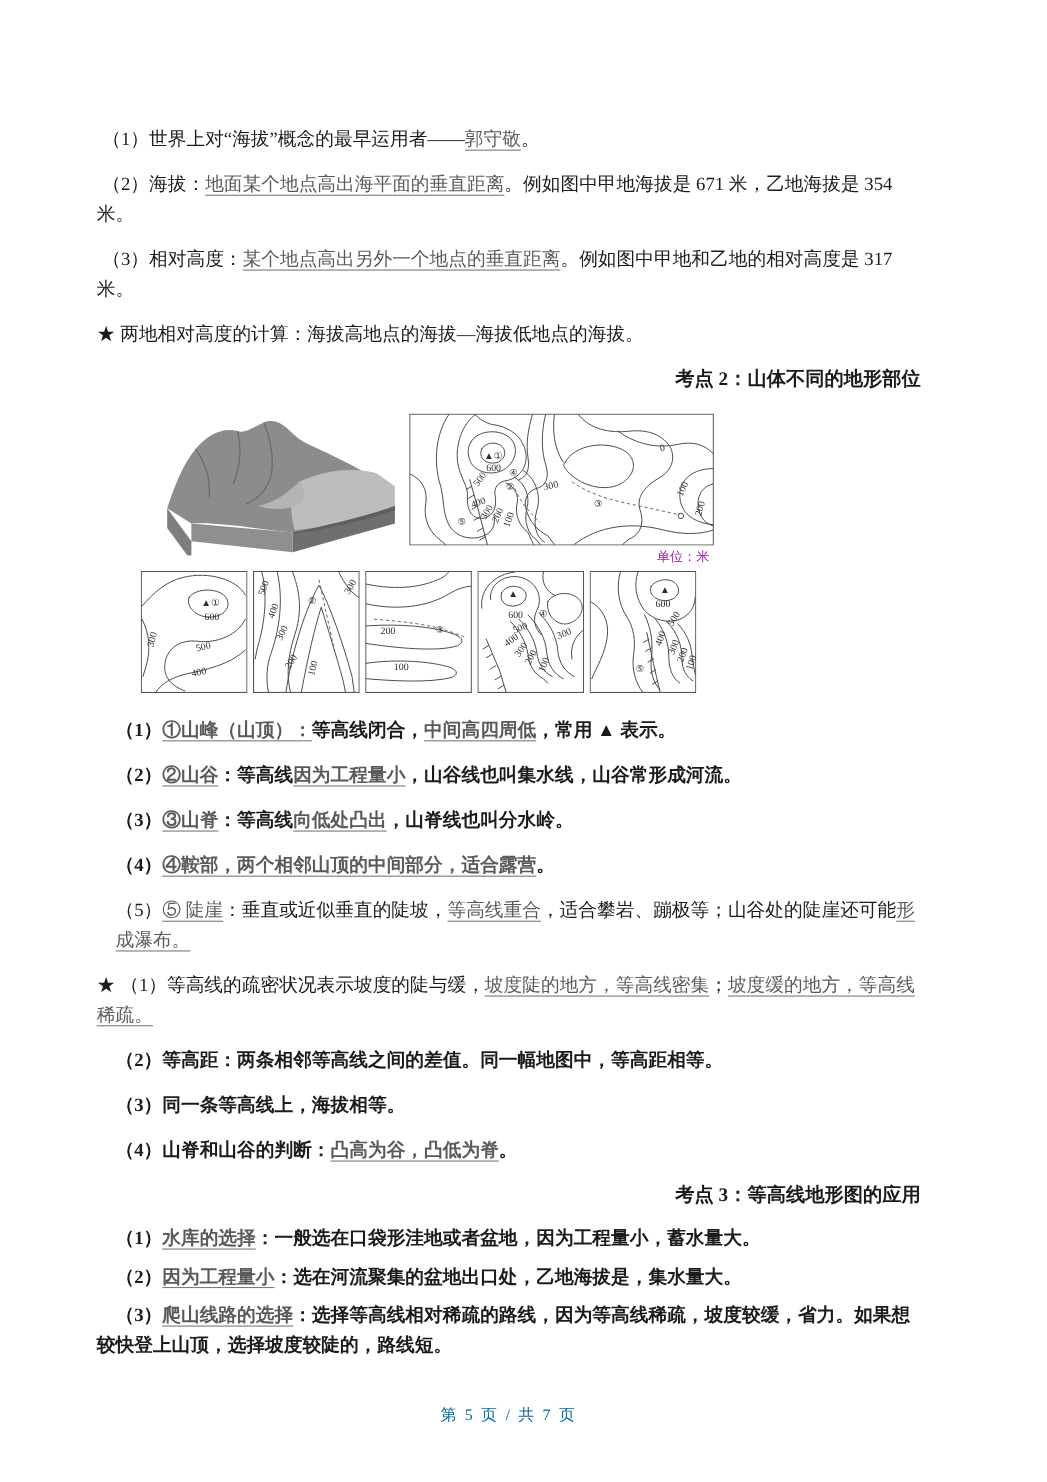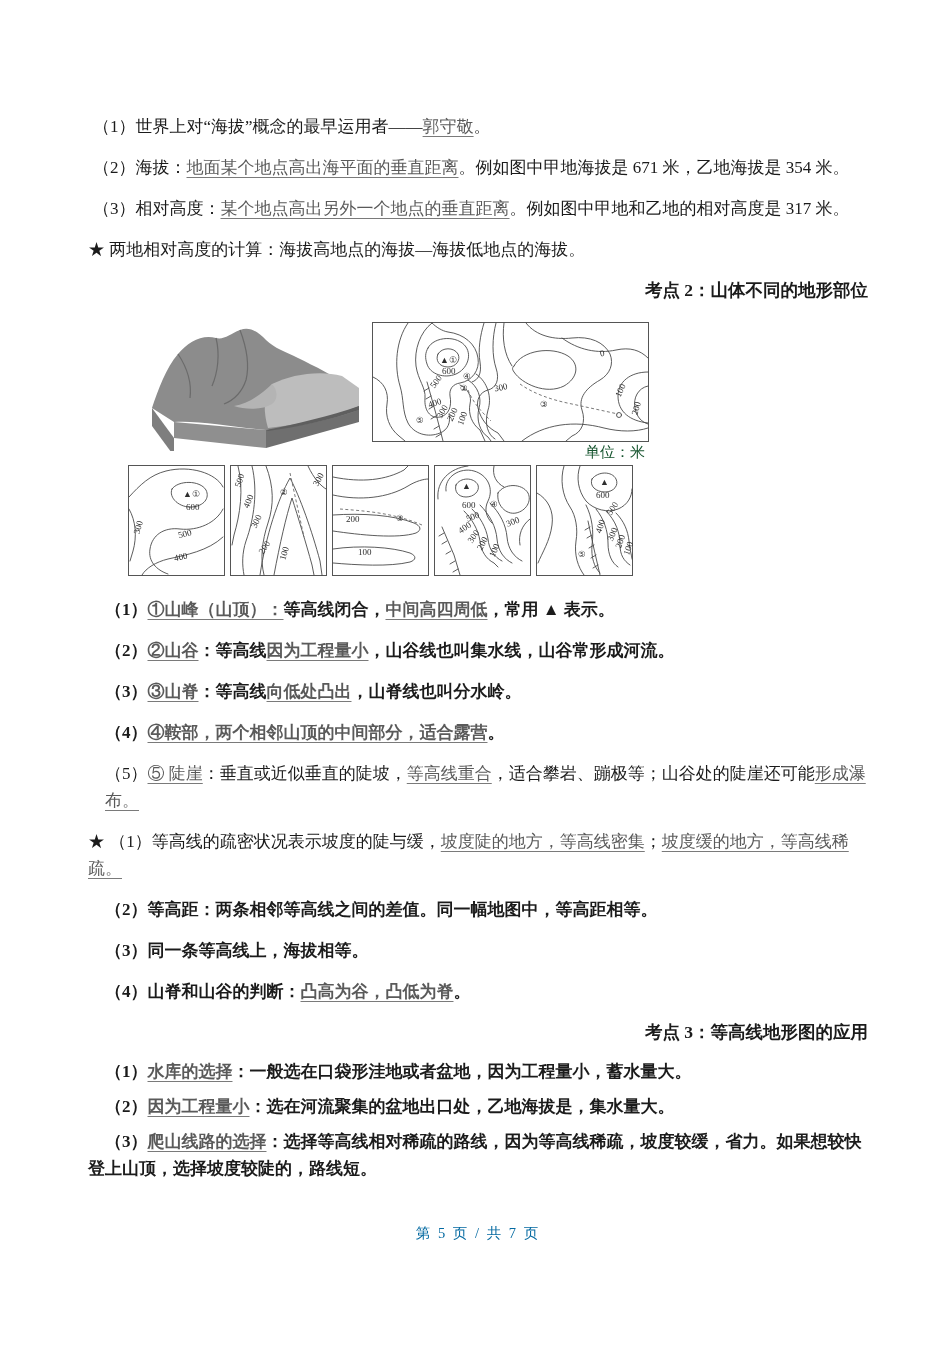--- a/index.html
+++ b/index.html
@@ -1,29 +1,29 @@
 <!DOCTYPE html>
 <html><head>
 <meta charset="utf-8">
 <style>
   html,body{margin:0;padding:0;background:#ffffff;}
   .page{position:relative;width:952px;height:1347px;overflow:hidden;background:#fff;
         font-family:"Liberation Serif","DejaVu Serif",serif;color:#1b1b1b;}
-  .content{padding:113px 84px 0 88px;font-size:17px;line-height:27px;}
+  .content{padding:113px 115px 0 88px;font-size:17px;line-height:27px;}
   p{margin:0 0 14px 0;}
   .u{color:#5a5a5a;text-decoration:underline;text-underline-offset:4px;text-decoration-color:#7a7a7a;}
   .li{text-indent:17px;font-weight:bold;}
   .li-hang{padding-left:17px;text-indent:0;}
   .intro-li{text-indent:5px;}
   .heading{font-weight:bold;font-size:17.5px;margin:6px 0 4px 0;text-align:right;}
   .fig-row1{display:flex;align-items:flex-start;margin:6px 0 0 28px;}
   .terrain-svg{width:250px;height:141px;display:block;}
   .map-col{margin-left:6px;}
   .mainmap-svg{display:block;margin-top:12px;}
-  .unit{font-size:15px;color:#14532d;text-align:right;margin-top:3px;padding-right:4px;line-height:14px;}
+  .unit{font-size:12px;color:#a21caf;text-align:right;margin-top:3px;padding-right:4px;line-height:14px;}
   .panels{display:flex;gap:5px;margin:6px 0 0 40px;}
   .panel-svg{display:block;}
   .captions{display:flex;margin:7px 0 0 40px;font-size:11.5px;line-height:18px;color:#3f3f3f;letter-spacing:0.5px;}
   .cap{margin-right:3px;}
   .cap1,.cap2,.cap3{width:103px;}
   .cap4{width:125px;}
   .cap5{width:80px;}
   .kp2-items{margin-top:20px;}
   .star-block{margin-top:12px;}
   .kp3-items p{margin-bottom:8px;}

